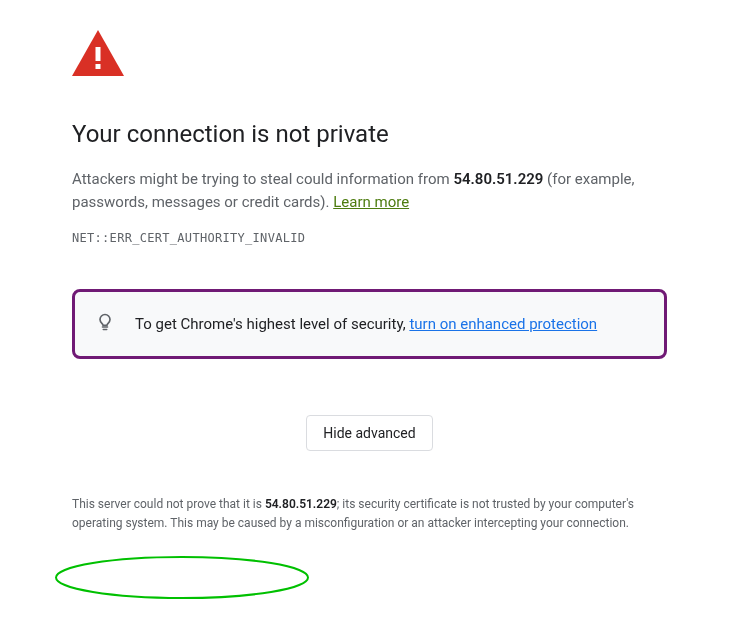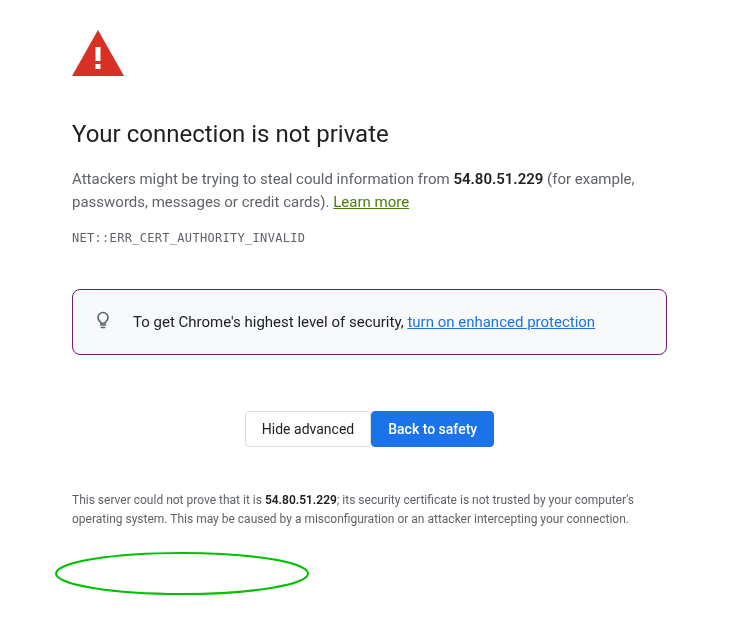--- a/index.html
+++ b/index.html
@@ -40,21 +40,21 @@
       cursor: pointer;
     }
     .error-code {
       font-size: 12px;
       color: #5f6368;
       font-family: Menlo, Consolas, monospace;
       letter-spacing: 0.3px;
       margin-bottom: 44px;
     }
     .suggestion-box {
-      border: 1px solid #701a75;
+      border: 3px solid #701a75;
       border-radius: 8px;
       background: #f8f9fa;
       padding: 20px 20px;
       display: flex;
       align-items: center;
       gap: 20px;
       margin-bottom: 56px;
     }
     .lightbulb {
       color: #5f6368;
@@ -152,21 +152,20 @@
       <path d="M12 3a6 6 0 0 0-6 6c0 2.5 1.5 4 2.5 5 .8.8 1 1.5 1 2h5c0-.5.2-1.2 1-2 1-1 2.5-2.5 2.5-5a6 6 0 0 0-6-6z"></path>
     </svg>
   </span>
   <span class="suggestion-text">
     <span>To get Chrome's highest level of security, </span><a class="suggestion-link">turn on enhanced protection</a>
   </span>
 </div>
 
 <div class="button-row">
   <button class="btn btn-outline">Hide advanced</button>
-  <button class="btn btn-primary">Back to safety</button>
 </div>
 
 <p class="advanced-text">
   <span>This server could not prove that it is </span><b>54.80.51.229</b><span>; its security certificate is not trusted by your computer's operating system. This may be caused by a misconfiguration or an attacker intercepting your connection.</span>
 </p>
 
 <div class="proceed-wrap">
   <svg class="highlight-oval" viewBox="0 0 260 47">
     <ellipse cx="130" cy="23.5" rx="126" ry="20.5" fill="none" stroke="#00c000" stroke-width="2"></ellipse>
   </svg>

